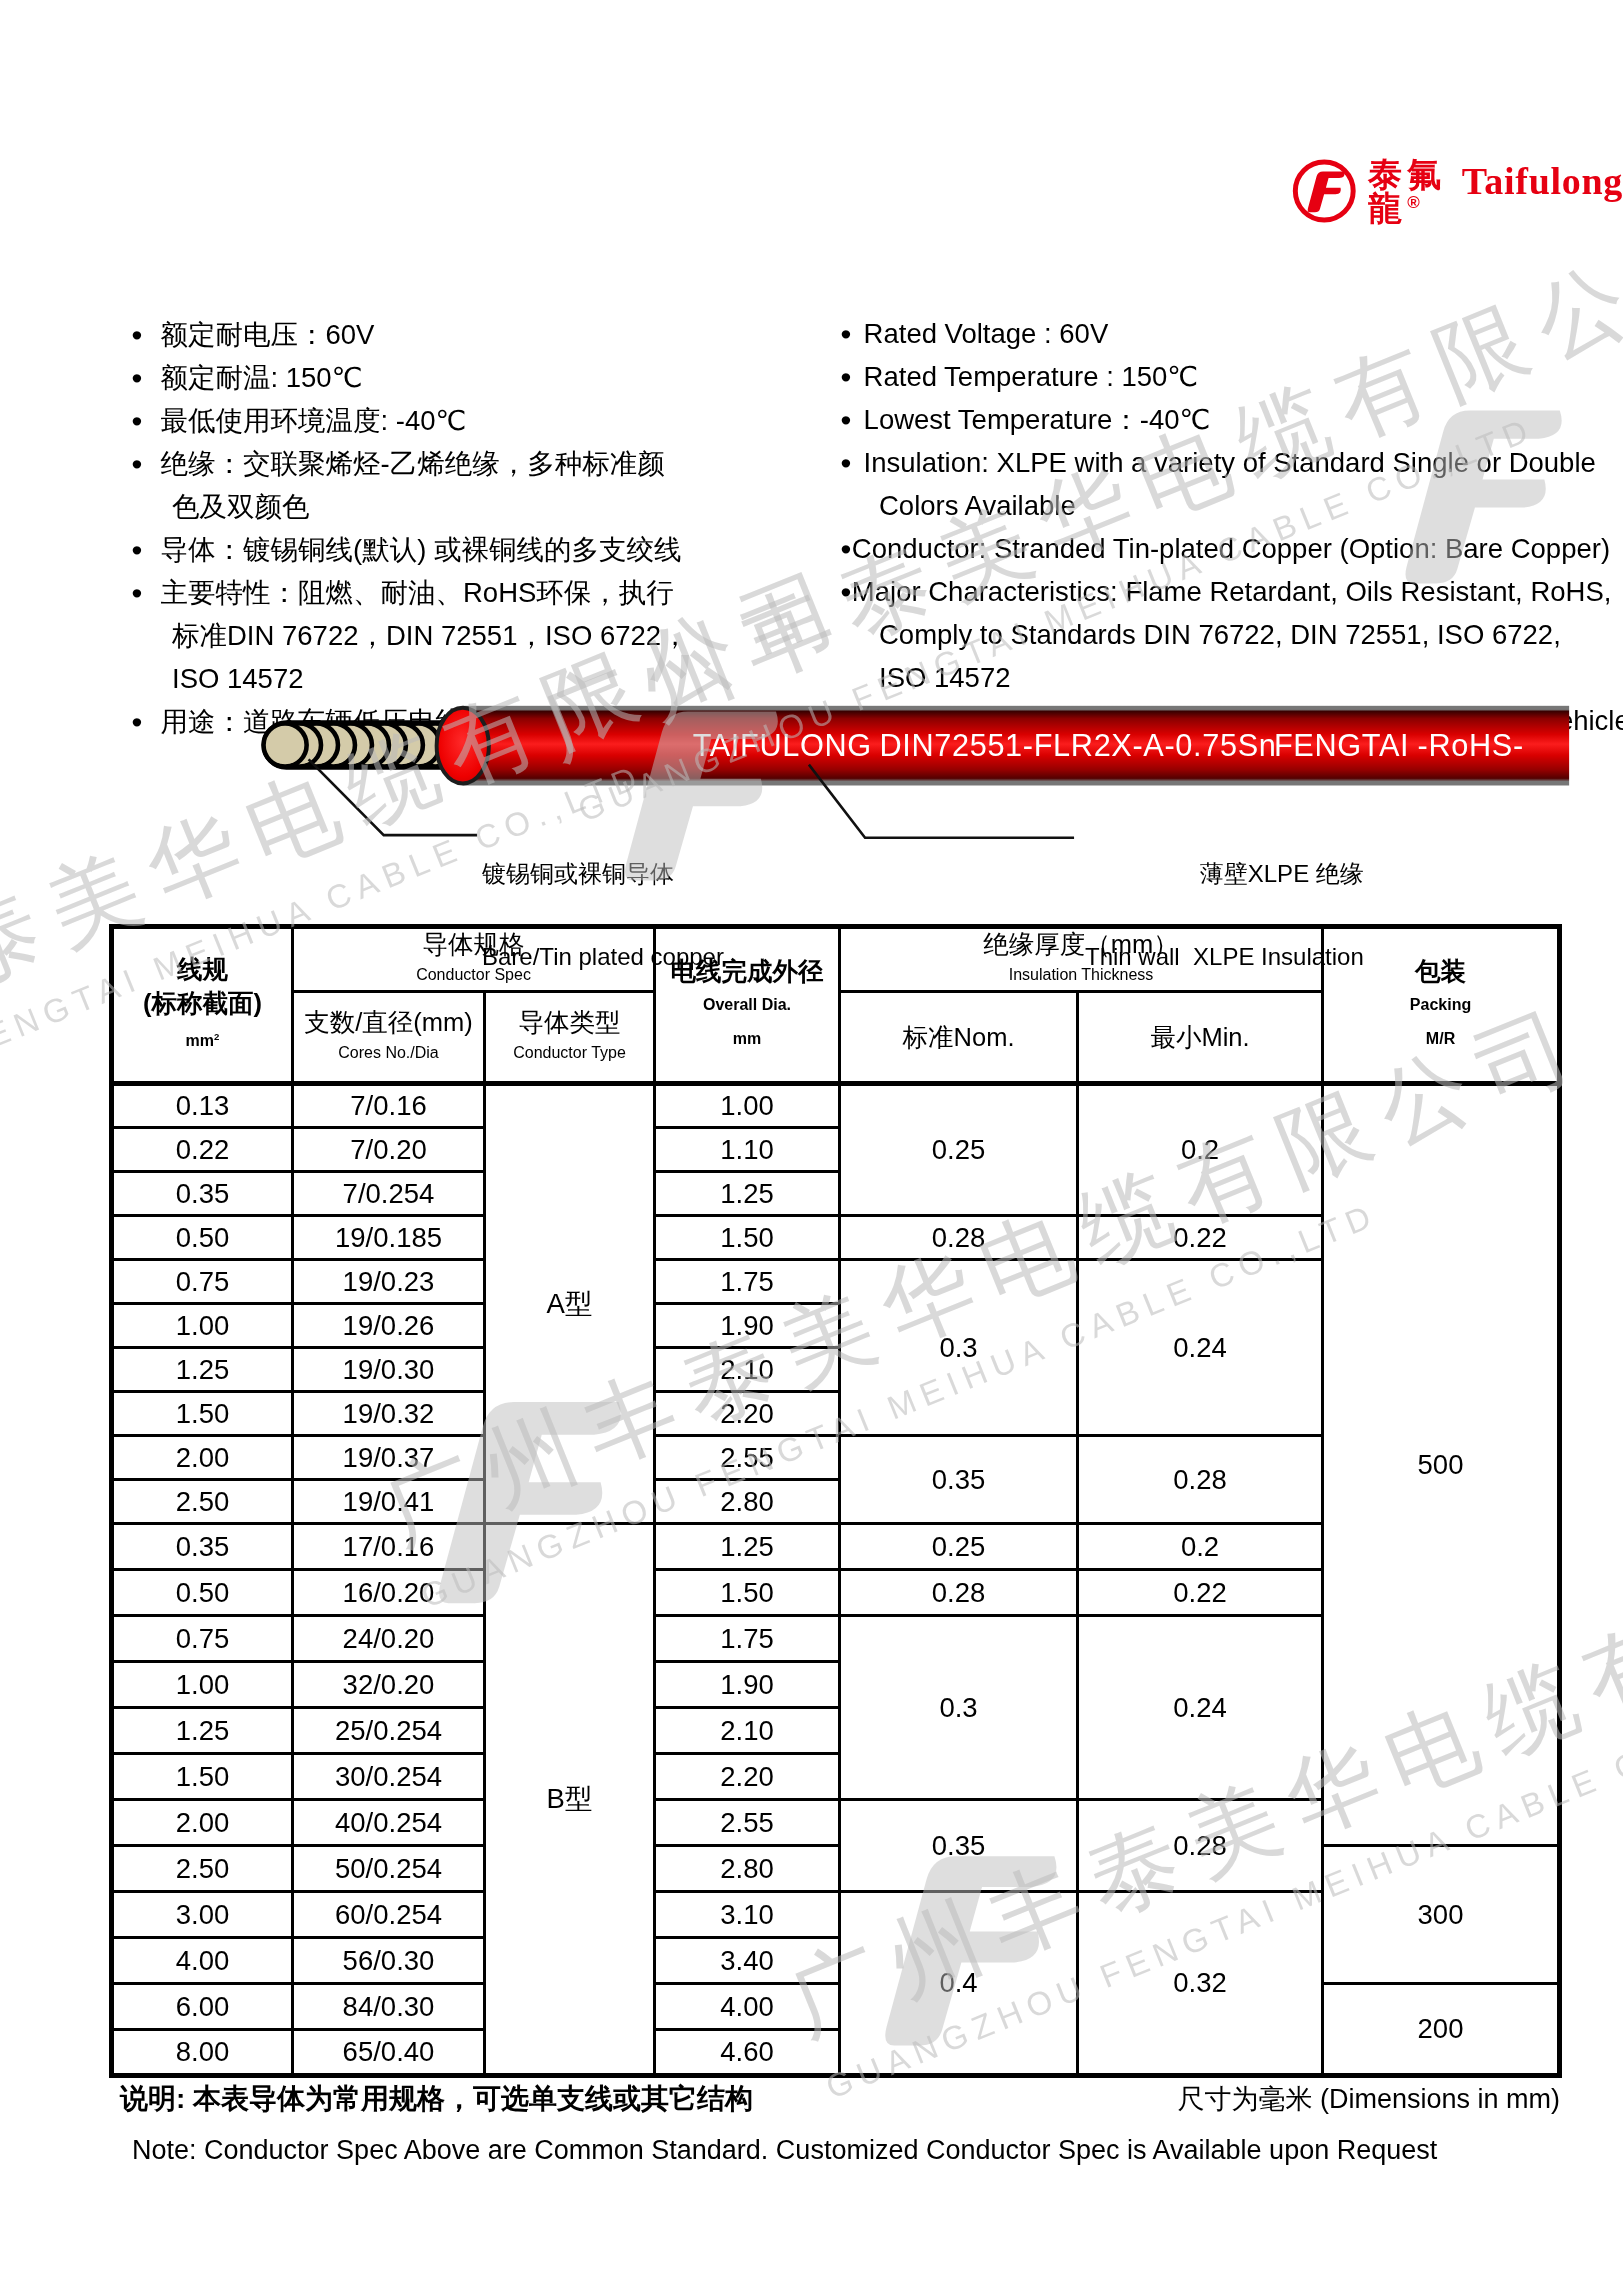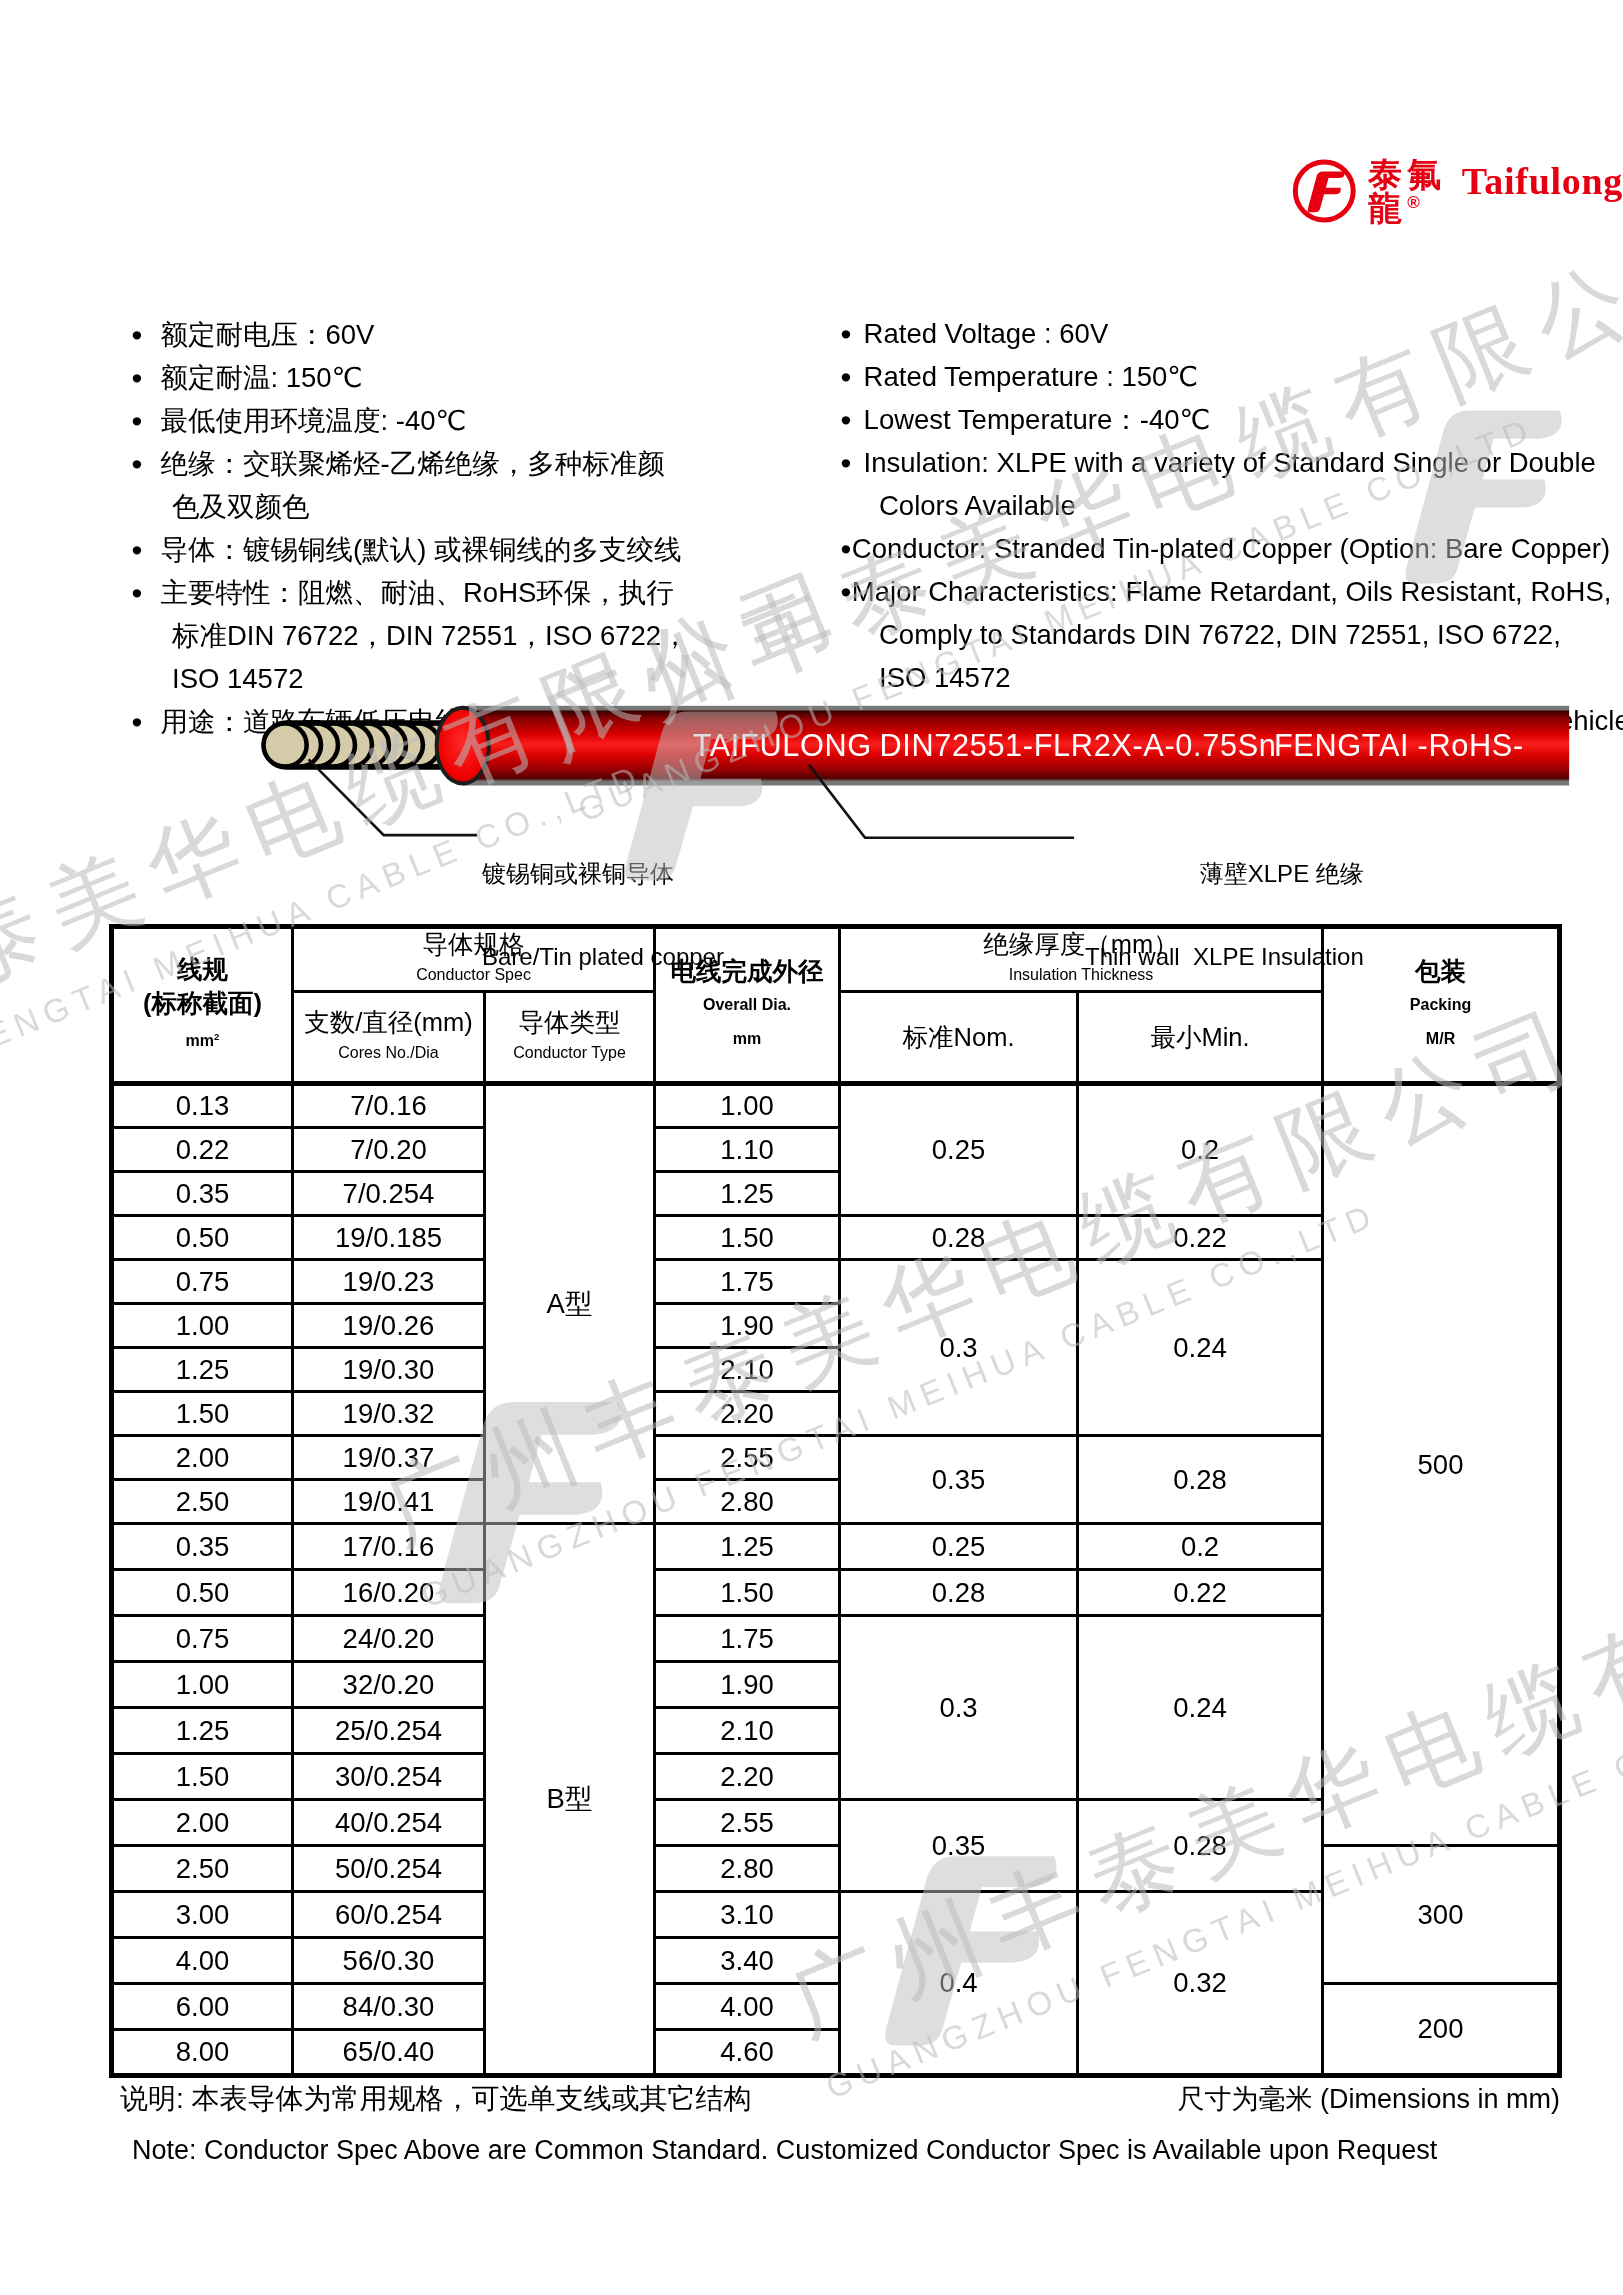--- a/index.html
+++ b/index.html
@@ -42,21 +42,21 @@
   #spec-table thead tr.h2{height:92px;}
   #spec-table th{font-weight:normal;}
   #spec-table th .zh{font-size:25.5px;line-height:31px;}
   #spec-table th .en{font-size:16px;line-height:30px;}
   #spec-table th.stack3 div{line-height:34px;font-weight:bold;}
   #spec-table tbody td{font-size:27.5px;}
   #spec-table tbody tr.ra{height:44px;}
   #spec-table tbody tr.rb{height:46px;}
   sup{font-size:60%;}
   
-  #note-zh{position:absolute;left:120px;top:2080px;font-size:28px;z-index:6;white-space:pre;}
+  #note-zh{position:absolute;left:120px;top:2080px;font-size:28px;z-index:6;white-space:pre;font-weight:bold;}
   #note-dims{position:absolute;right:63px;top:2081px;font-size:27px;z-index:6;white-space:pre;}
   #note-en{position:absolute;left:132px;top:2135px;font-size:27px;z-index:6;white-space:pre;}
   
   .wm{position:absolute;z-index:8;transform:rotate(-22deg);transform-origin:0 0;white-space:nowrap;
       color:rgba(185,185,185,0.55);pointer-events:none;}
   .wm .wm-zh{font-size:90px;letter-spacing:17px;}
   .wm .wm-en{font-size:33px;letter-spacing:7.2px;margin-top:7.9px;}
   .ghost{position:absolute;z-index:8;color:rgba(190,190,190,0.5);pointer-events:none;}
   svg{display:block;}
 </style>

